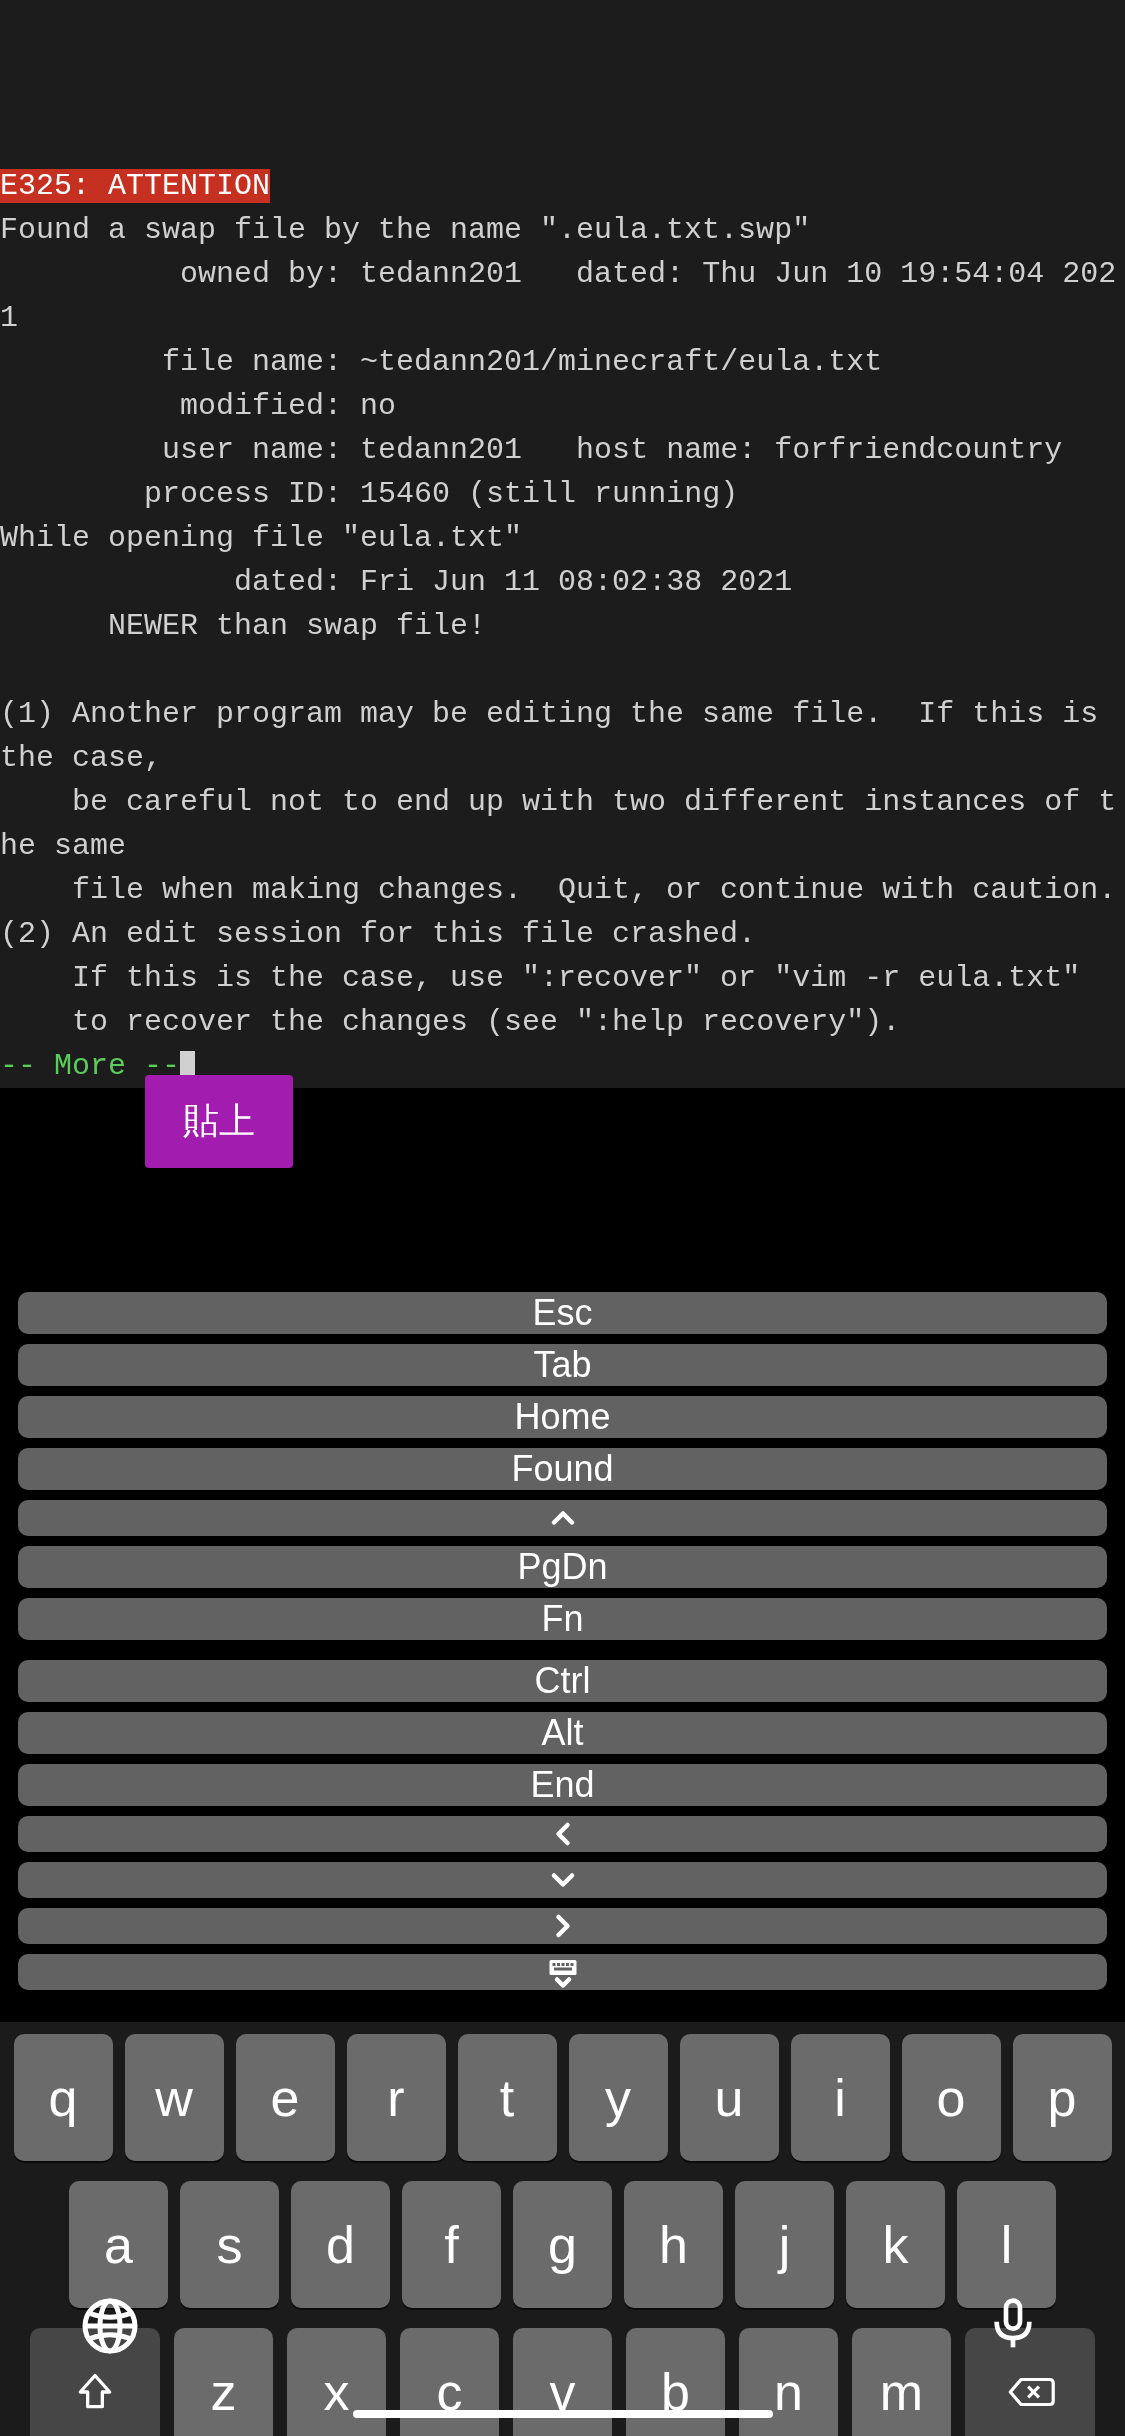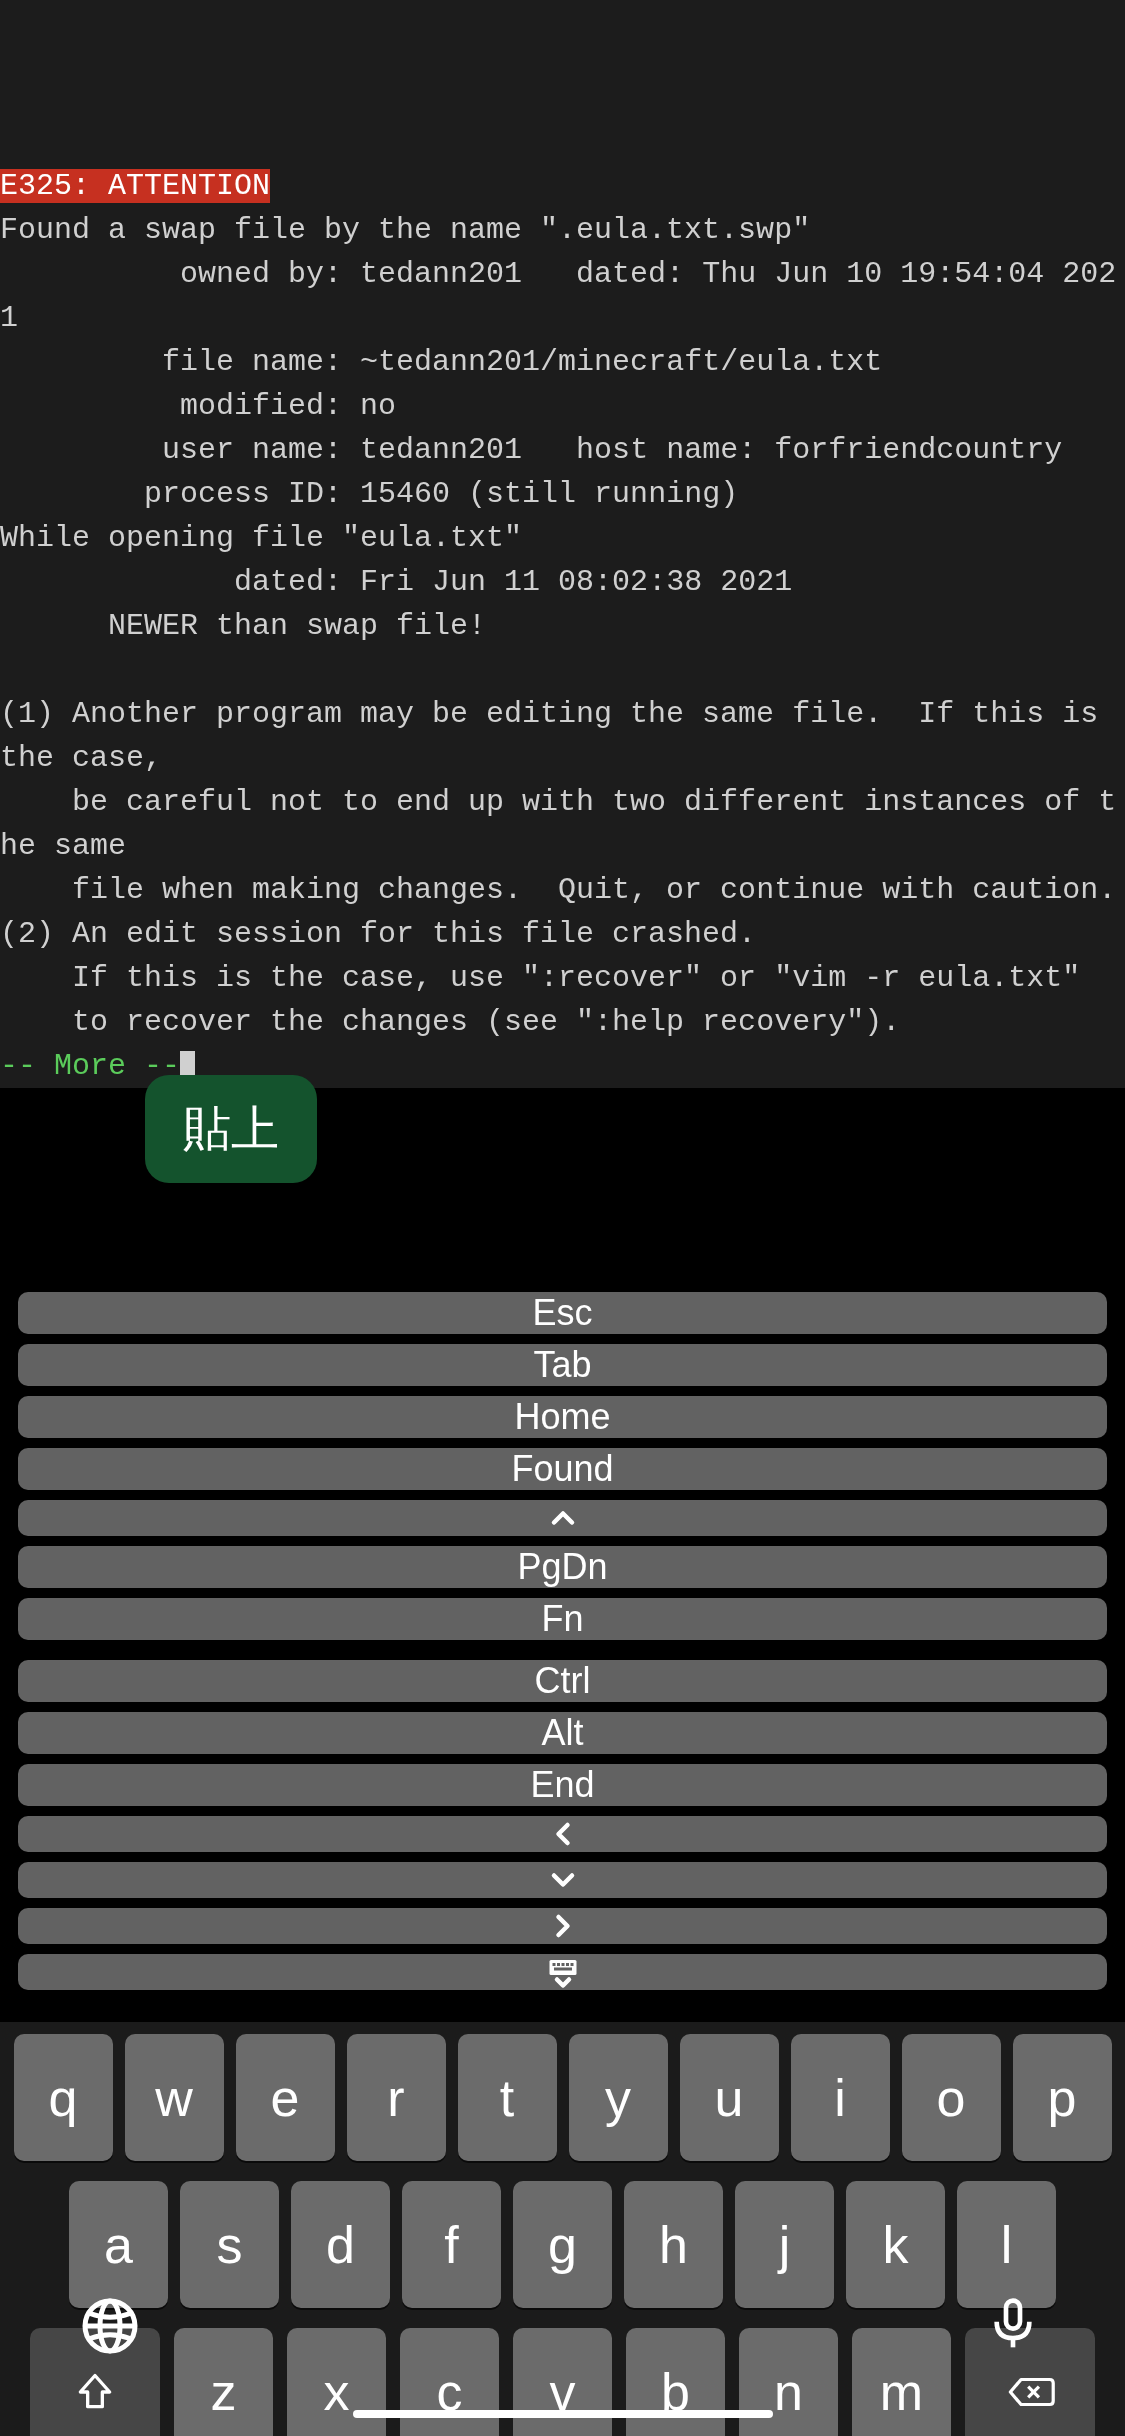--- a/index.html
+++ b/index.html
@@ -1,21 +1,21 @@
 <!DOCTYPE html>
 <html><head>
 <meta charset="utf-8">
 <style>
 * { margin: 0; padding: 0; box-sizing: border-box; }
 html, body { width: 1125px; height: 2436px; background: #000; overflow: hidden; font-family: "Menlo", "Courier New", monospace; }
 .terminal { background: #1c1c1c; width: 100%; padding-top: 120px; font-size: 30px; line-height: 44px; color: #d0d0d0; white-space: pre-wrap; word-break: break-all; }
 .err-header { background: #c63020; color: #fff; display: inline; text-align: right; }
 .more { color: #5bcc5b; text-align: center; }
 .cursor { display: inline-block; width: 15px; height: 32px; background: #d0d0d0; vertical-align: text-bottom; }
-.popup { position: absolute; top: 1075px; left: 145px; background: #14532d; color: #fff; font-family: -apple-system, sans-serif; font-size: 48px; padding: 22px 38px; border-radius: 24px; }
+.popup { position: absolute; top: 1075px; left: 145px; background: #a21caf; color: #fff; font-family: -apple-system, sans-serif; font-size: 36px; padding: 22px 38px; border-radius: 4px; }
 
 .kb-wrap { position: absolute; top: 1280px; left: 0; width: 100%; }
 .fn-rows { padding: 12px 18px; }
 .fn-row { display: flex; gap: 10px; margin-bottom: 20px; flex-direction: column; }
 .fn-key { flex: 1; height: 98px; background: #626262; border-radius: 10px; display: flex; align-items: center; justify-content: center; color: #fff; font-family: -apple-system, sans-serif; font-size: 36px; box-shadow: 0 2px 0 rgba(0,0,0,.5); }
 .fn-key svg { width: 36px; height: 36px; stroke: #fff; stroke-width: 3; fill: none; stroke-linecap: round; stroke-linejoin: round; }
 
 .keyboard { background: #1b1b1b; padding: 12px 8px 20px 8px; }
 .k-row { display: flex; gap: 12px; justify-content: center; margin-bottom: 20px; }
 .key { width: 99px; height: 127px; background: #6b6b6b; border-radius: 10px; display: flex; align-items: center; justify-content: center; color: #fff; font-family: -apple-system, sans-serif; font-size: 52px; font-weight: 300; box-shadow: 0 2px 0 rgba(0,0,0,.6); }

